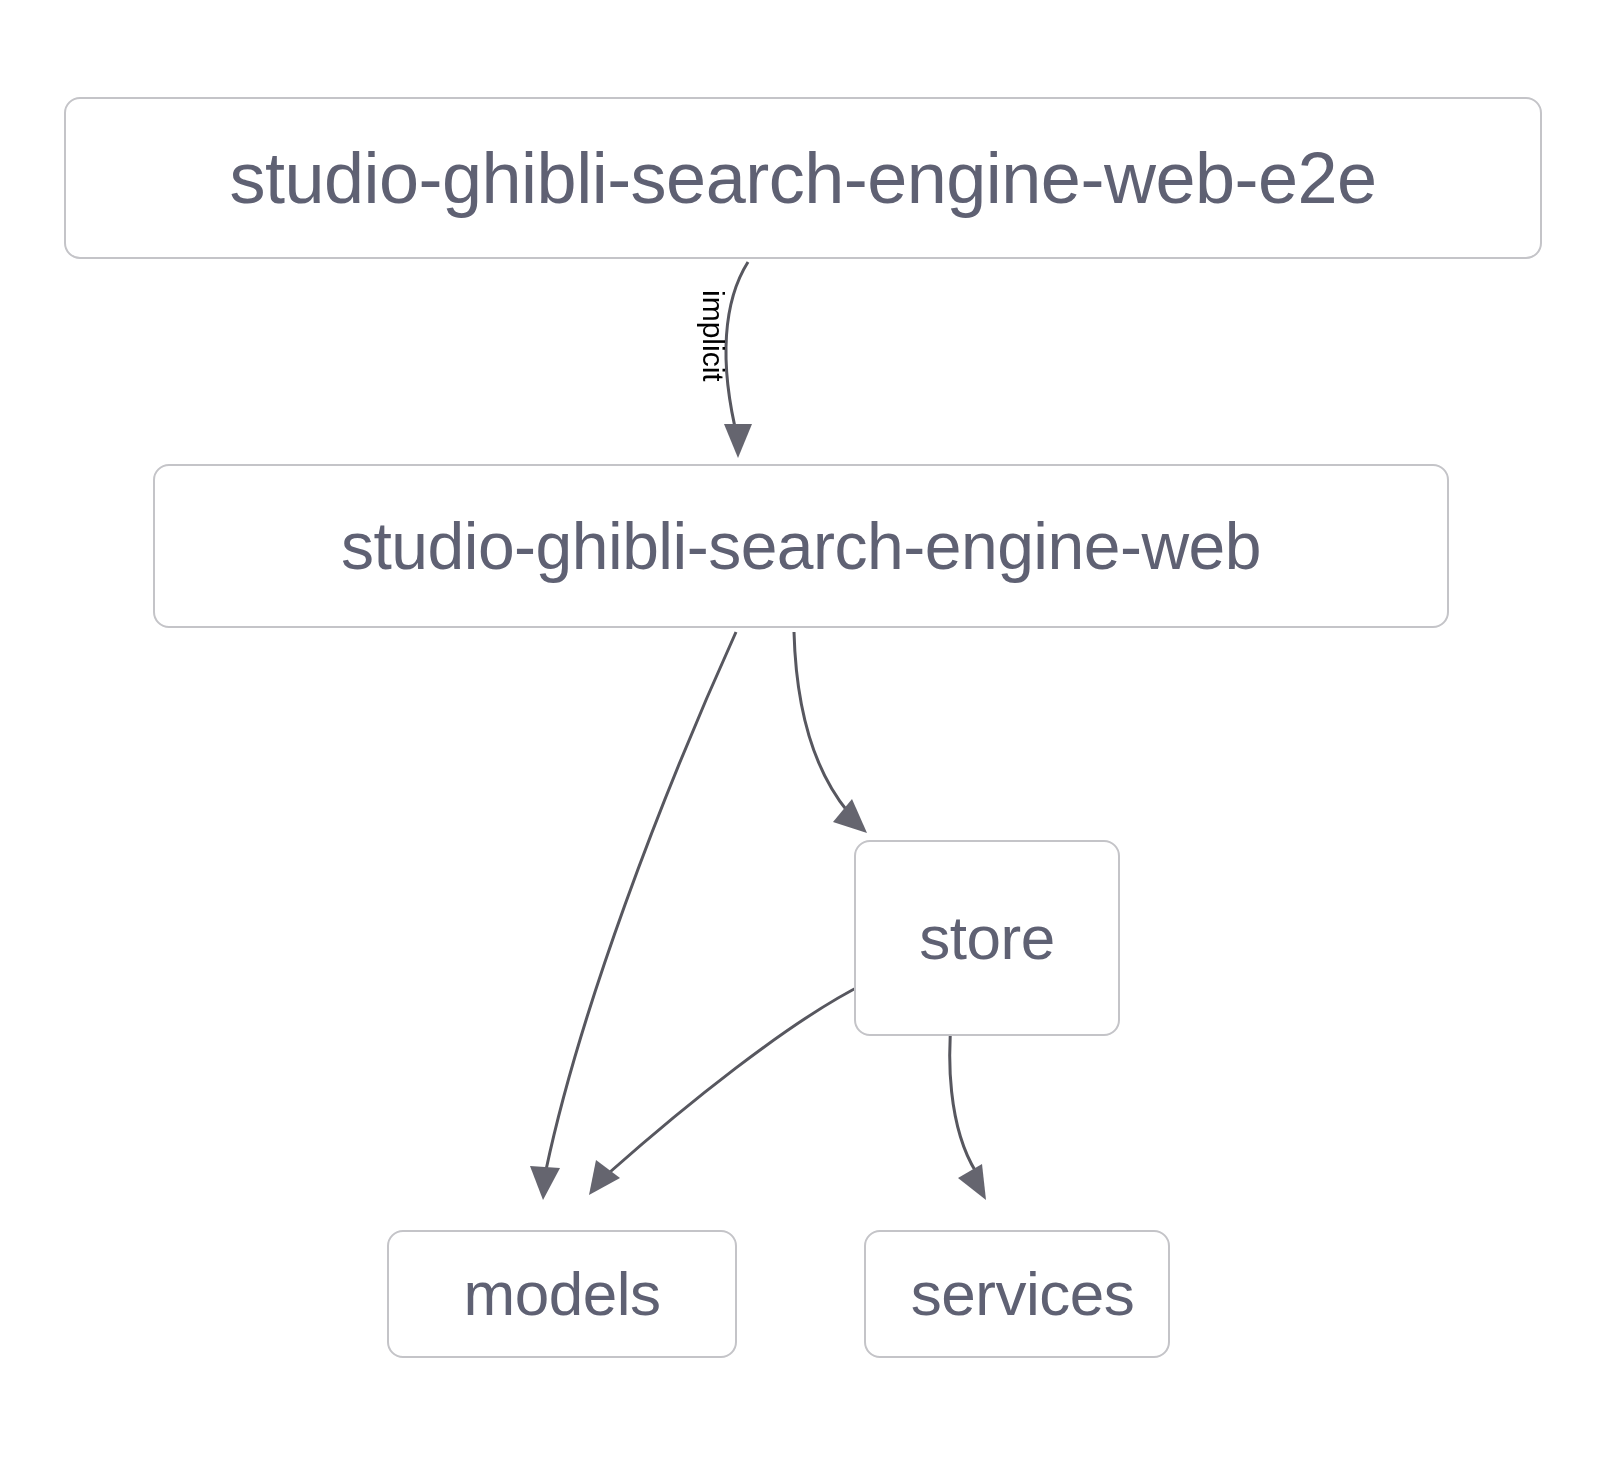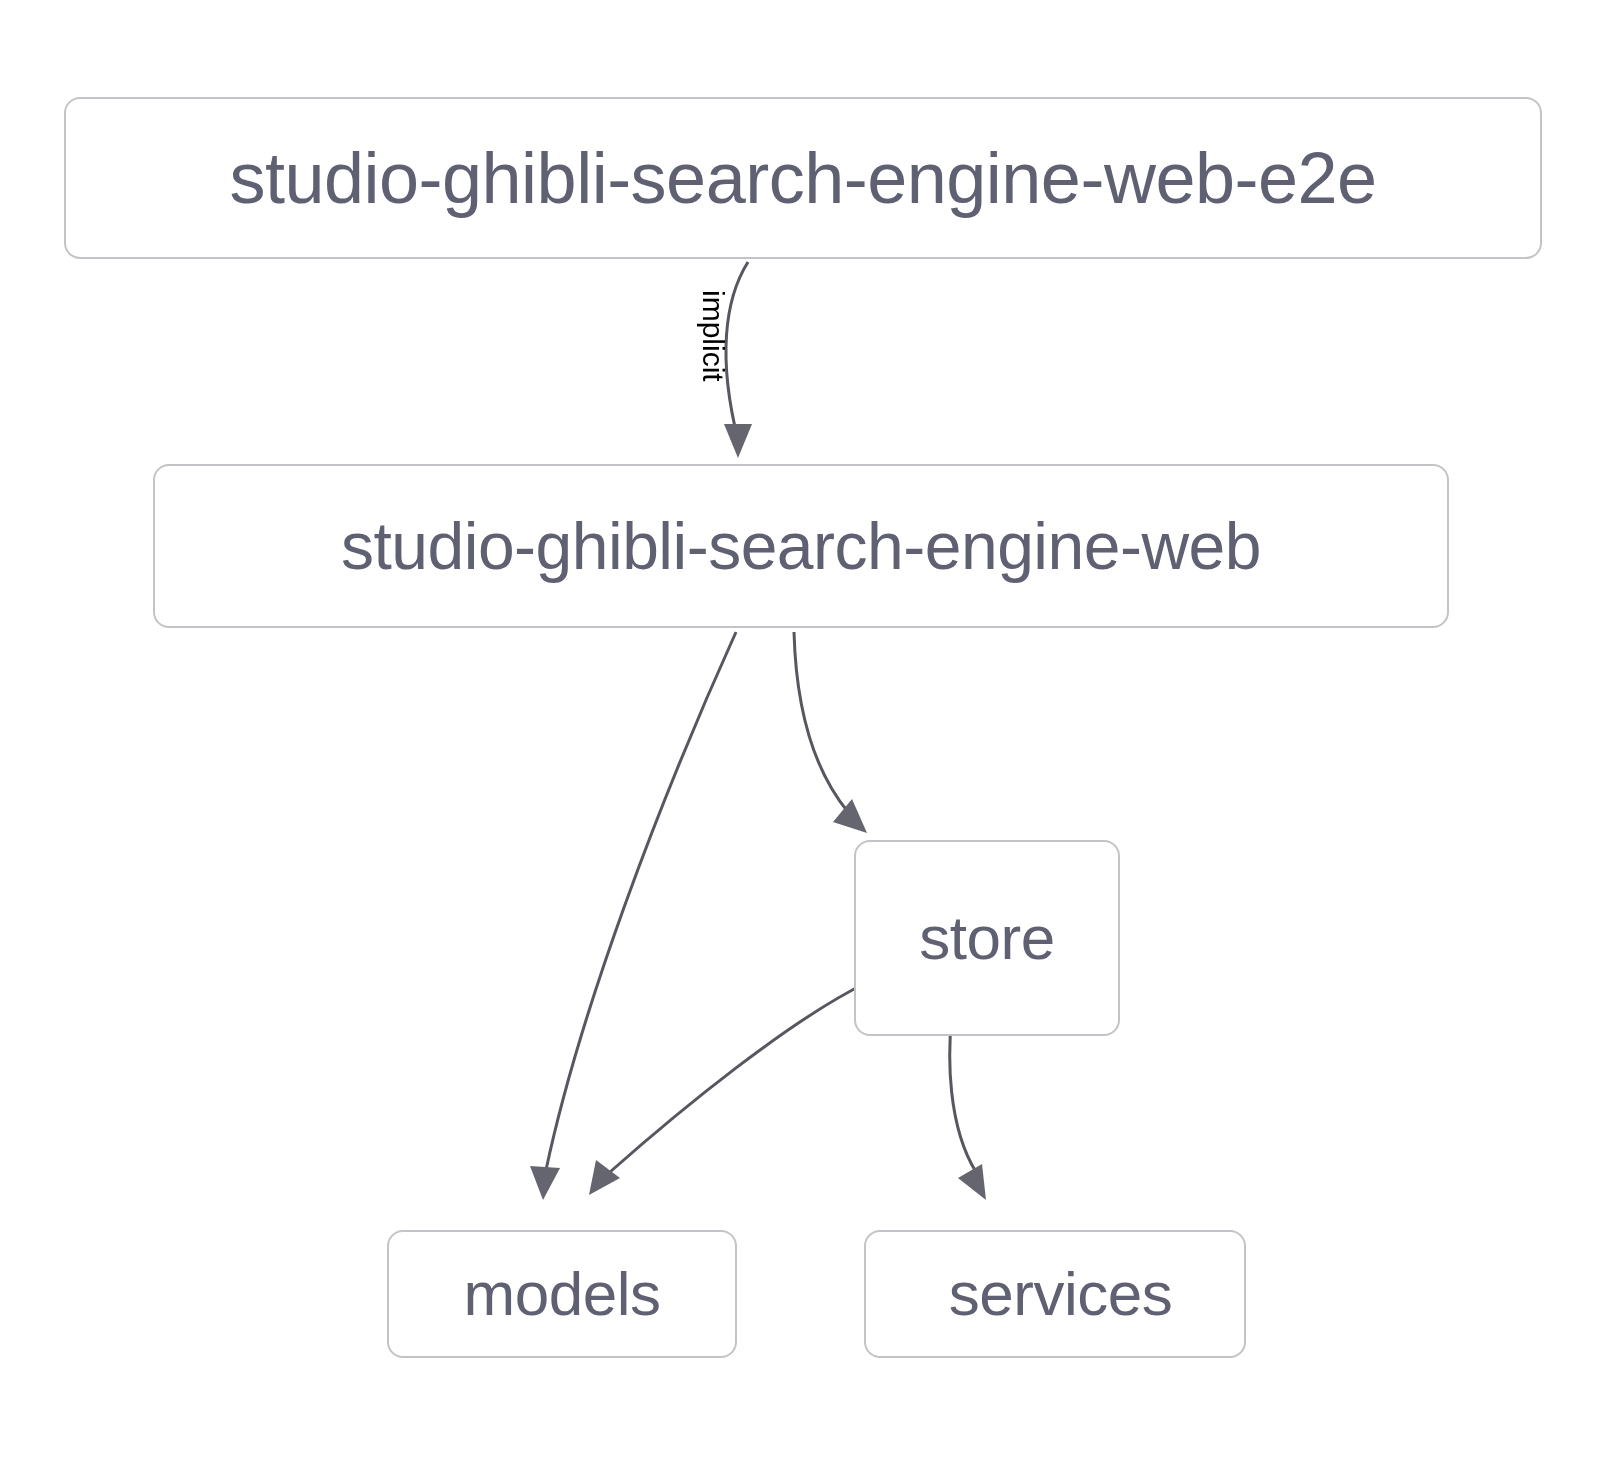--- a/index.html
+++ b/index.html
@@ -99,17 +99,17 @@
   </div>
 
   <div class="node" id="node-store" style="left: 854px; top: 840px; width: 266px; height: 196px; font-size: 62px;">
     <span class="node-label">store</span>
   </div>
 
   <div class="node" id="node-models" style="left: 371px; top: 1230px; width: 350px; height: 128px; font-size: 62px; margin-left: 16px;">
     <span class="node-label">models</span>
   </div>
 
-  <div class="node" id="node-services" style="left: 864px; top: 1230px; width: 382px; height: 128px; font-size: 62px; padding-left: 11px;">
+  <div class="node" id="node-services" style="left: 864px; top: 1230px; width: 306px; height: 128px; font-size: 62px; padding-left: 11px;">
     <span class="node-label">services</span>
   </div>
 
 </div>
 
 </body></html>

